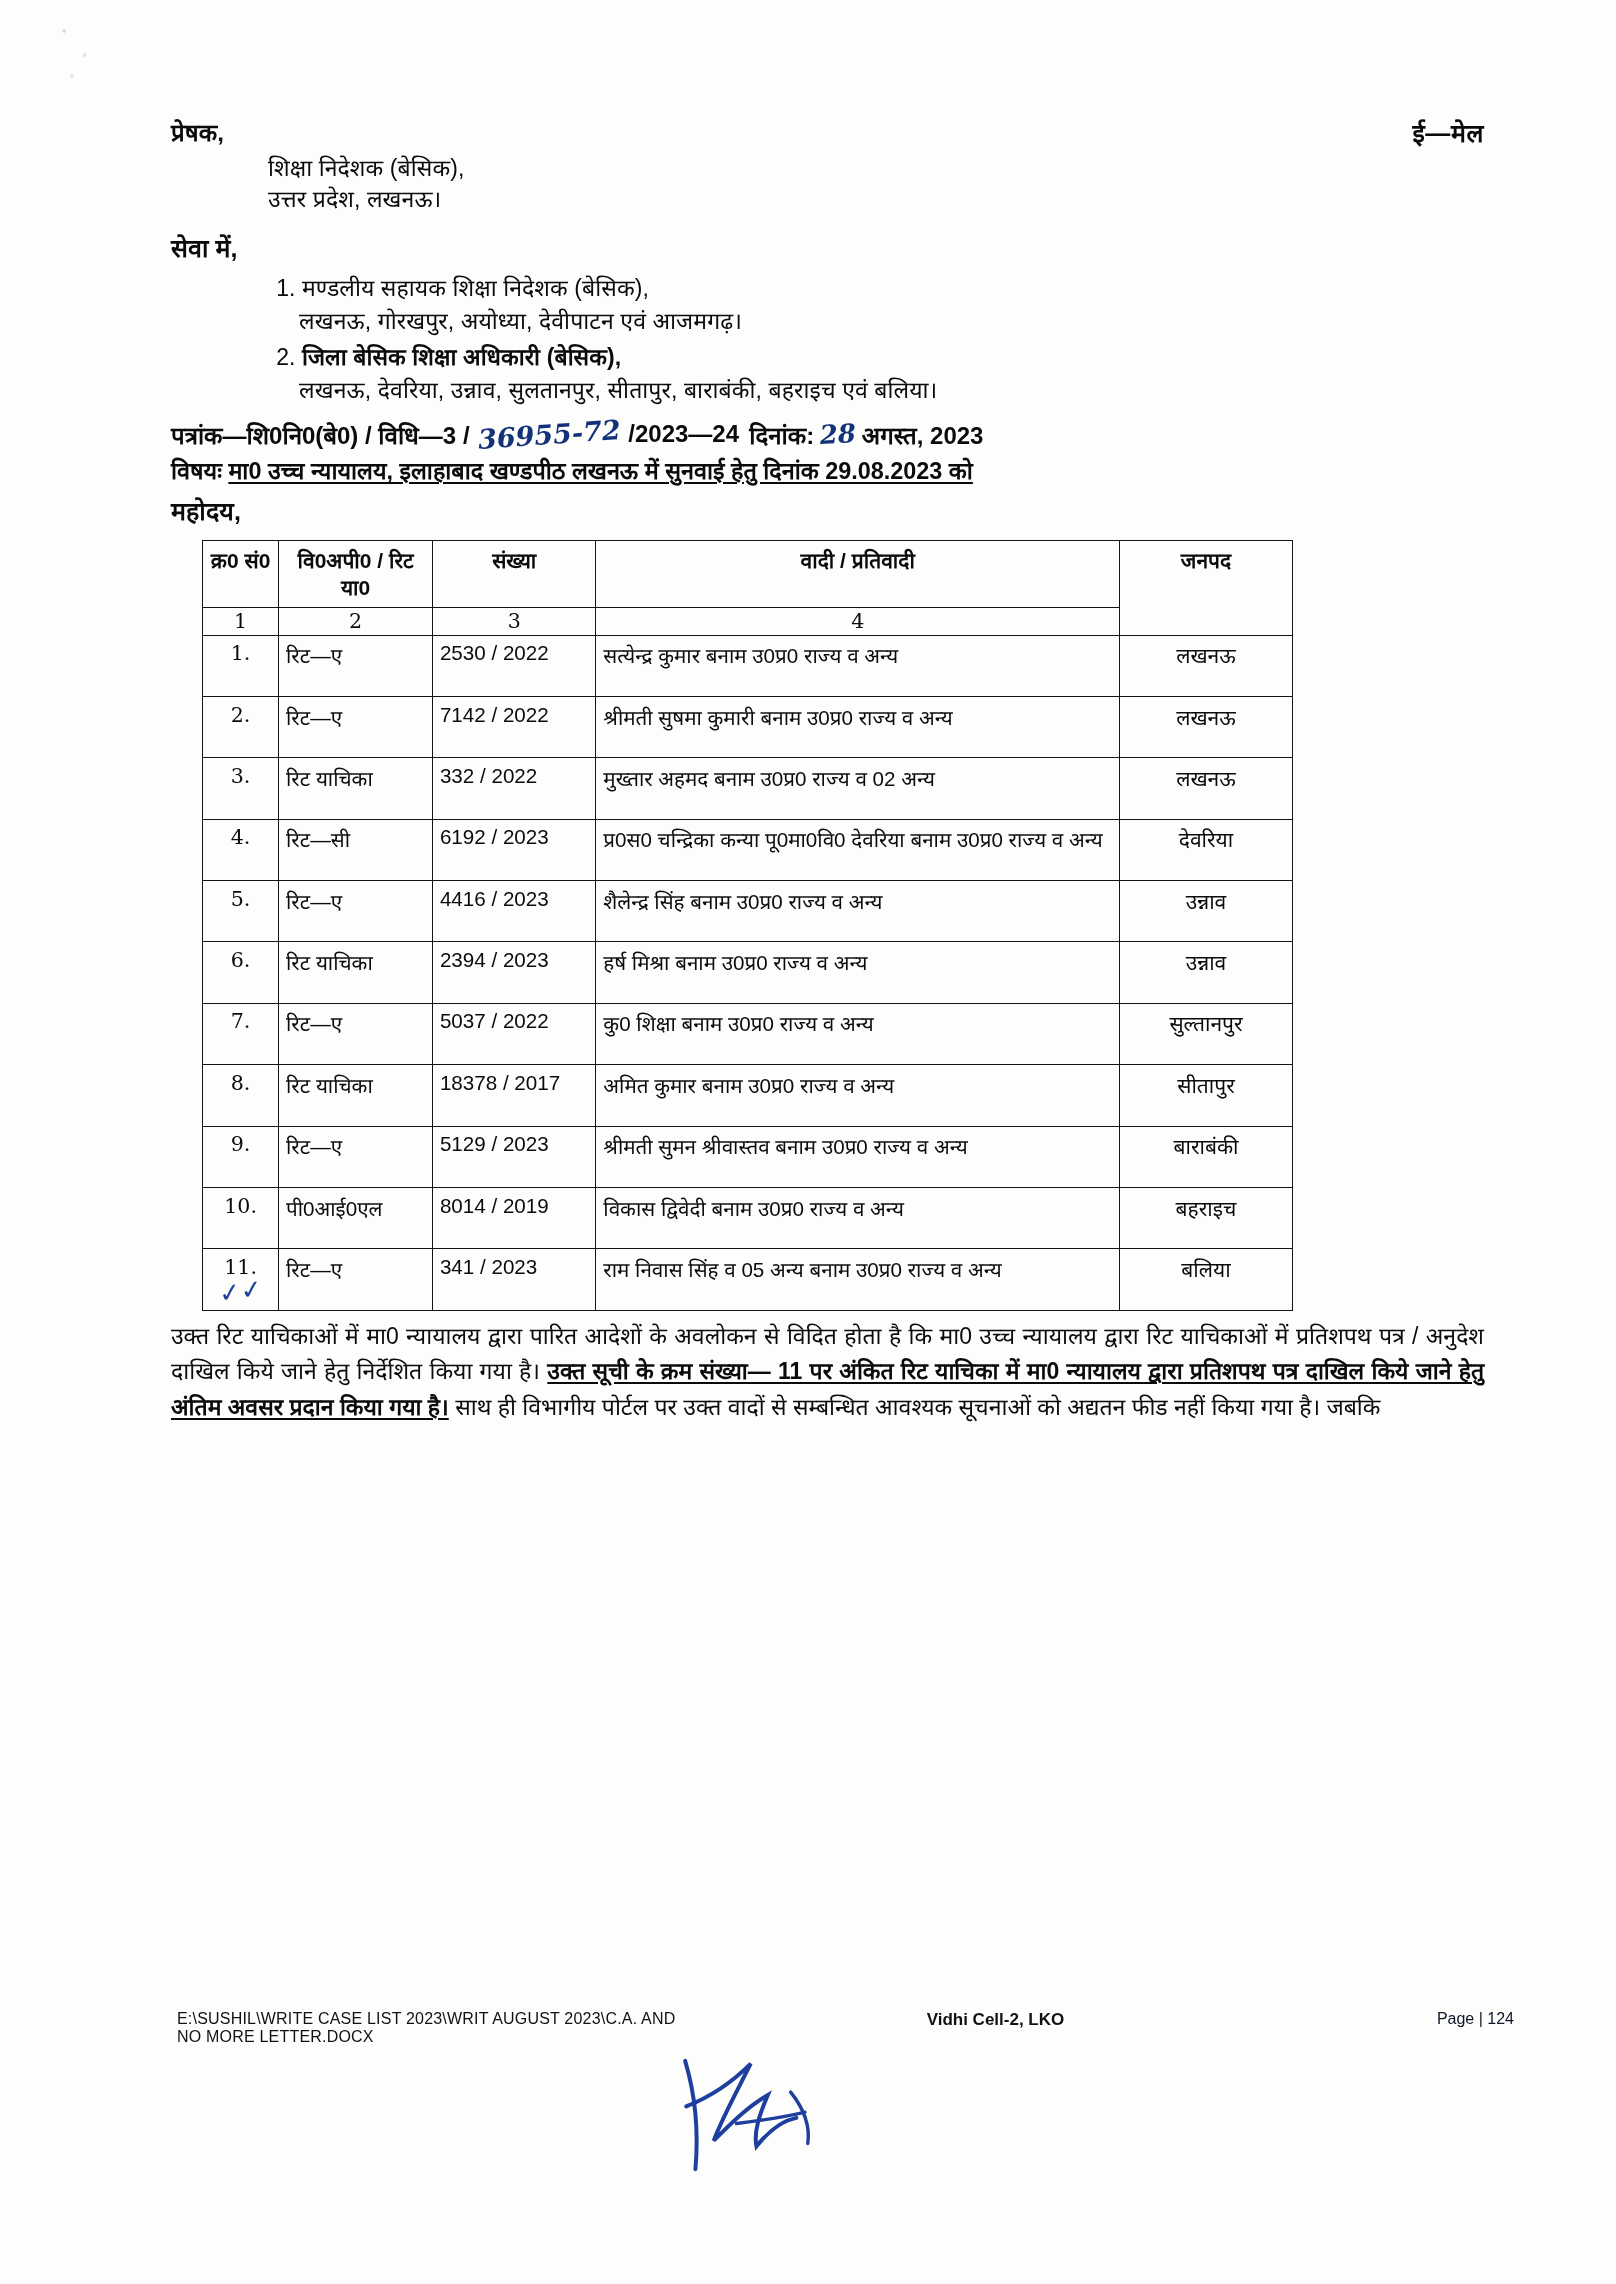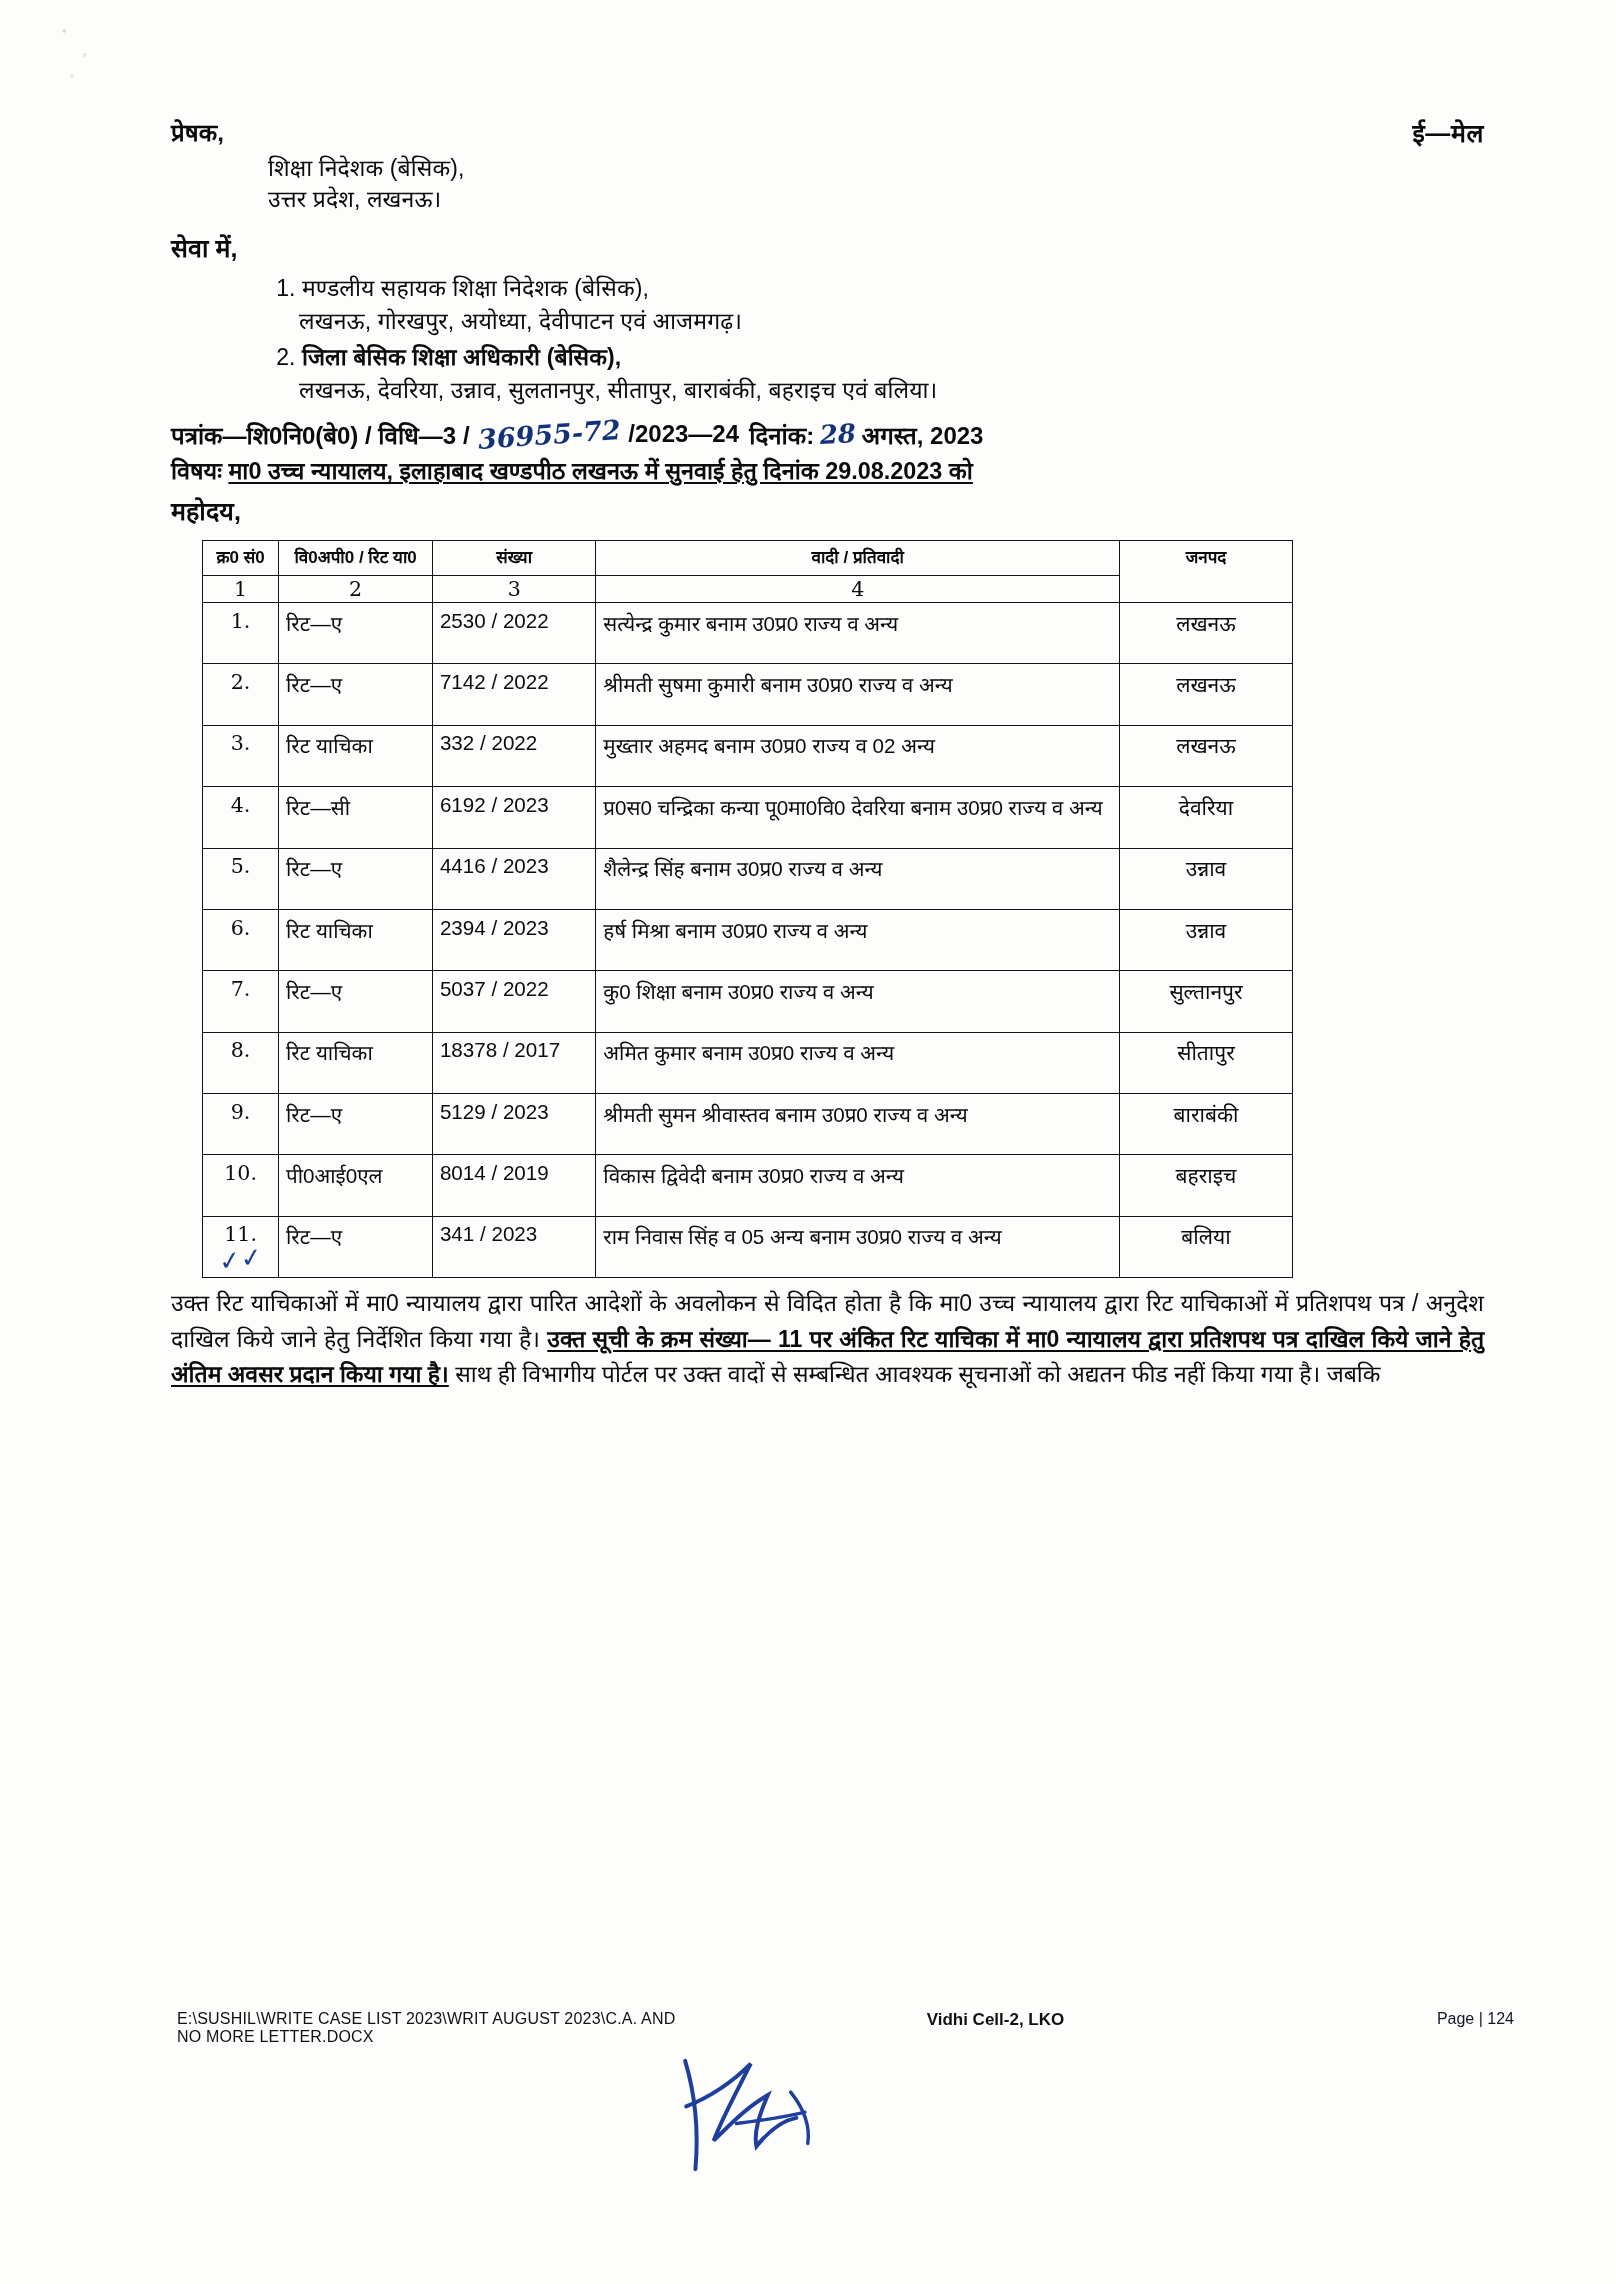--- a/index.html
+++ b/index.html
@@ -131,21 +131,21 @@
   }
   table.caselist th,
   table.caselist td {
     border: 1.7px solid #141414;
     padding: 5.7px 6.9px;
     vertical-align: top;
   }
   table.caselist th {
     font-weight: 700;
     text-align: center;
-    font-size: 17px;
+    font-size: 21px;
     line-height: 1.3;
   }
   .c-sno { width: 63px; text-align: center; }
   .c-type { width: 143px; }
   .c-num { width: 157px; }
   .c-party { width: 548px; }
   .c-dist { width: 166px; text-align: center; vertical-align: bottom; }
 
   td.c-sno {
     font-family: "DejaVu Serif", serif;

